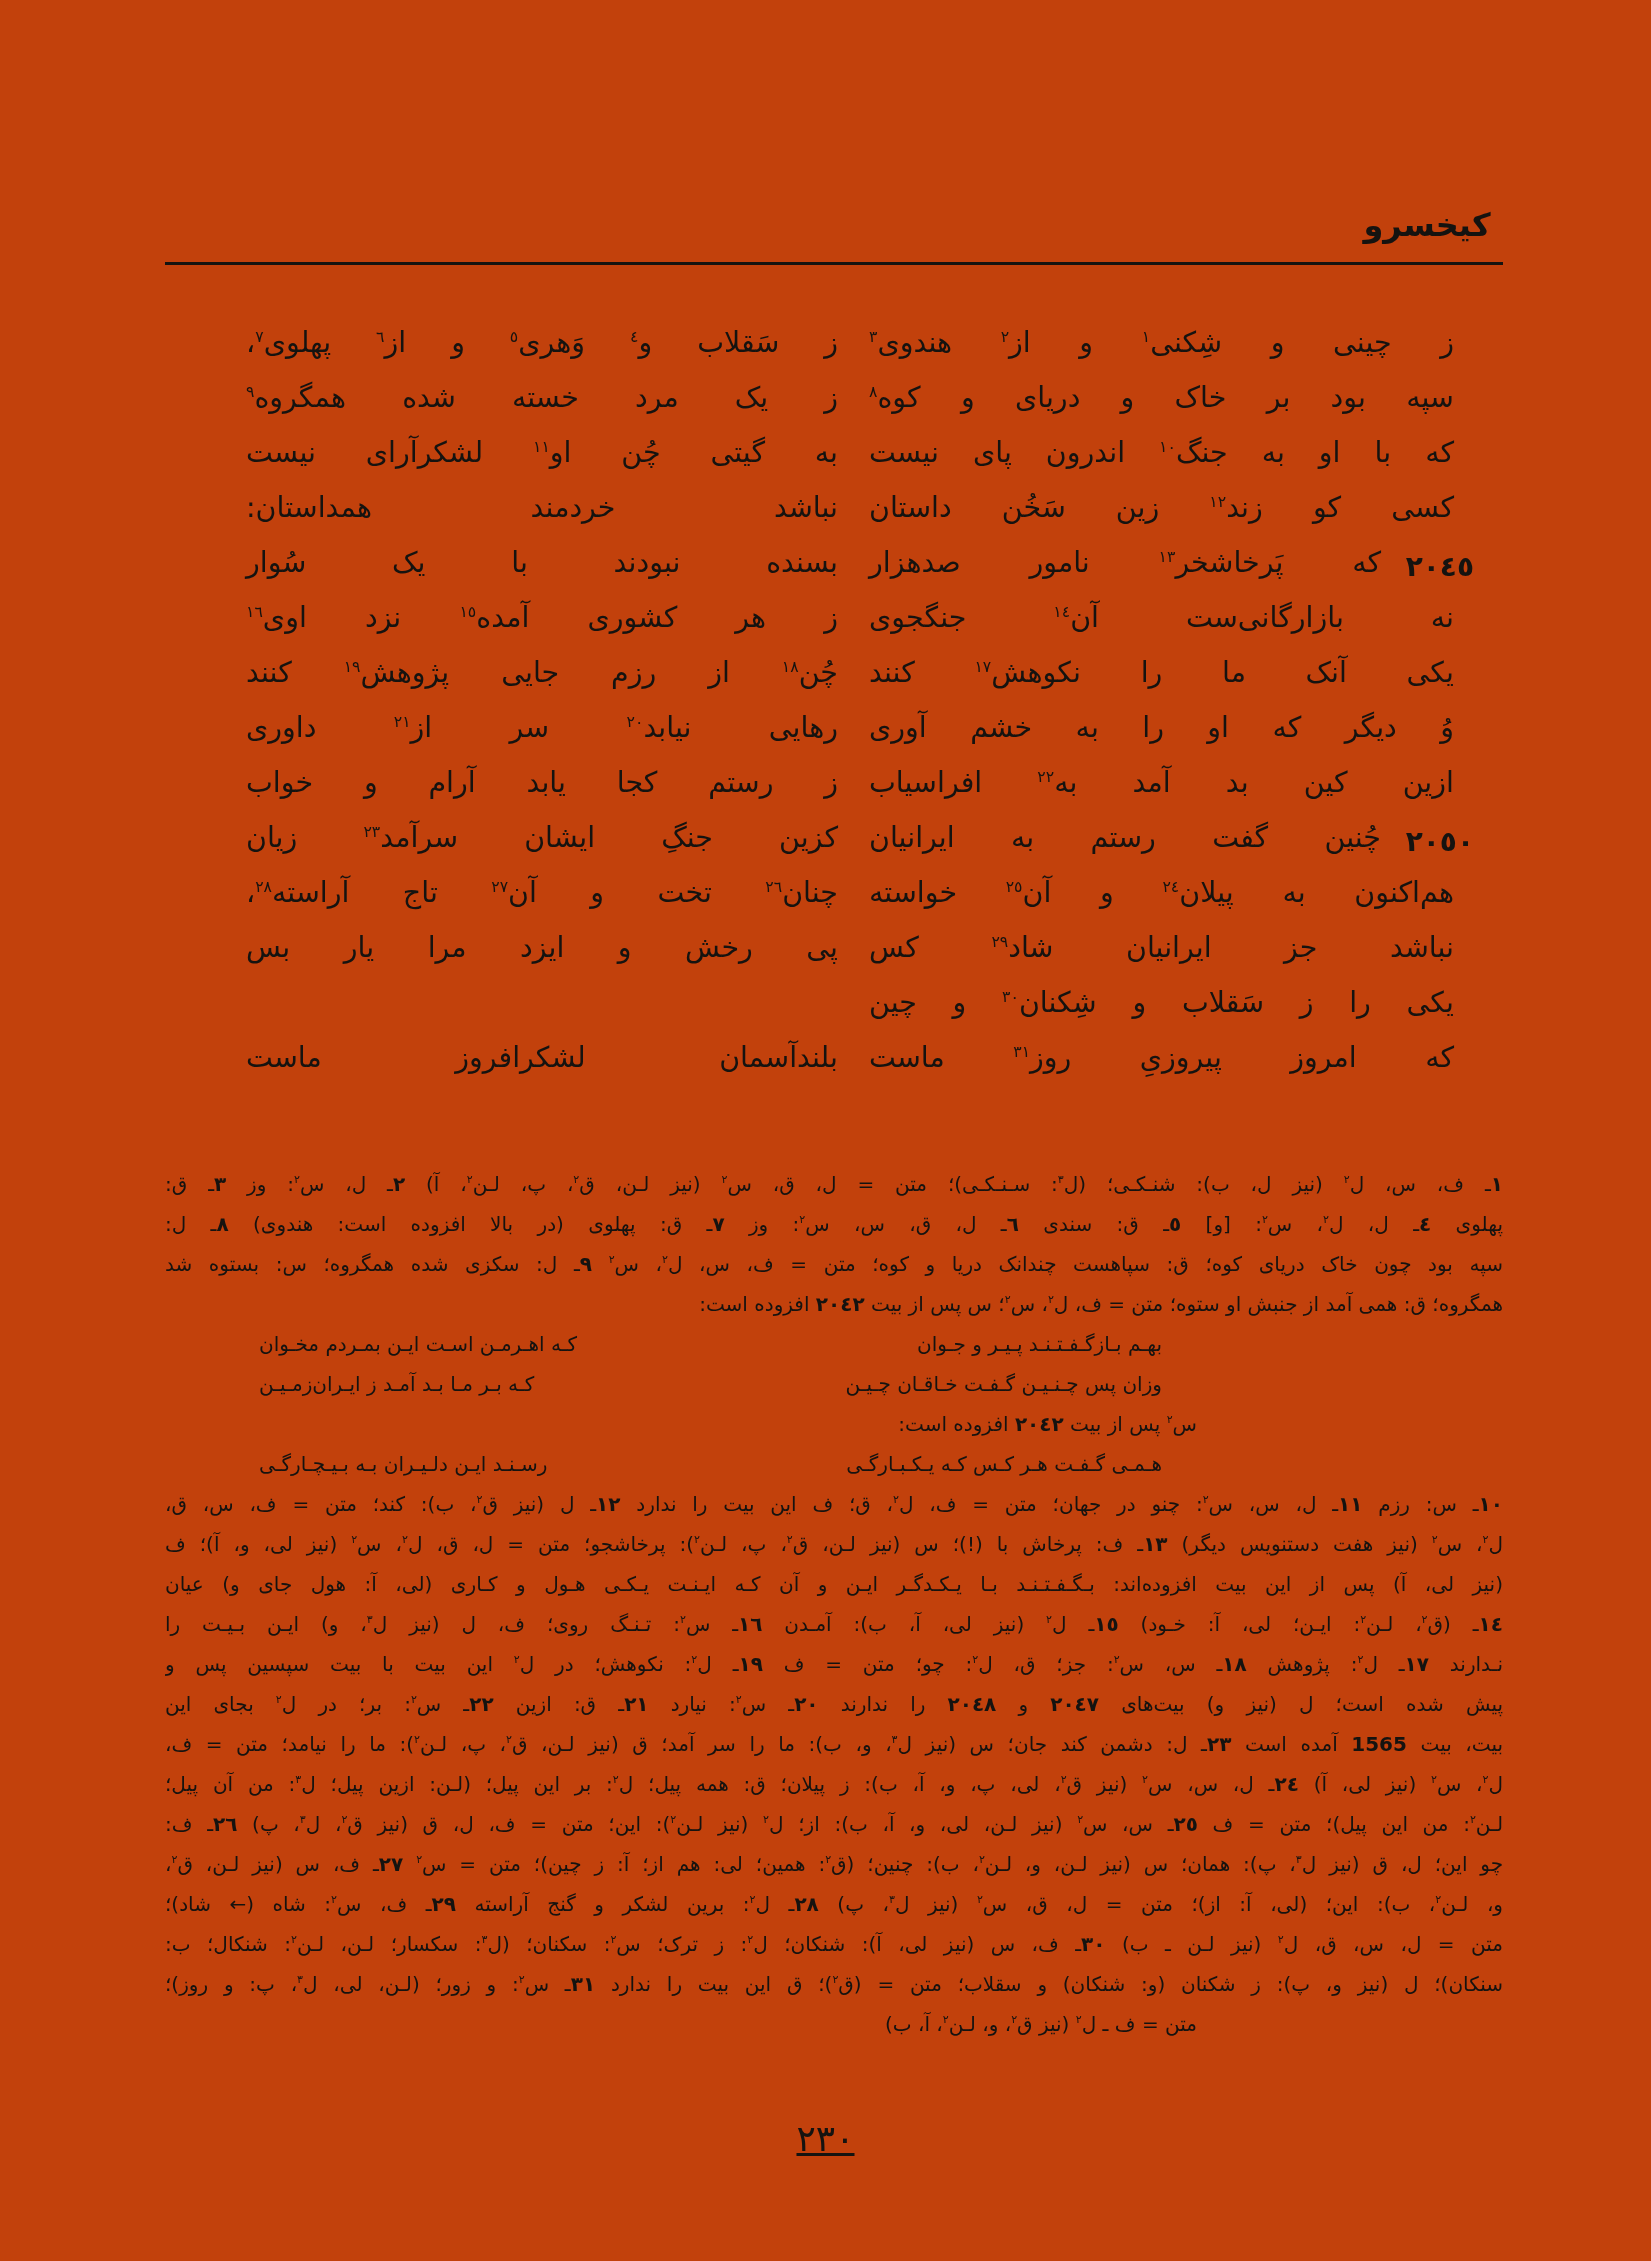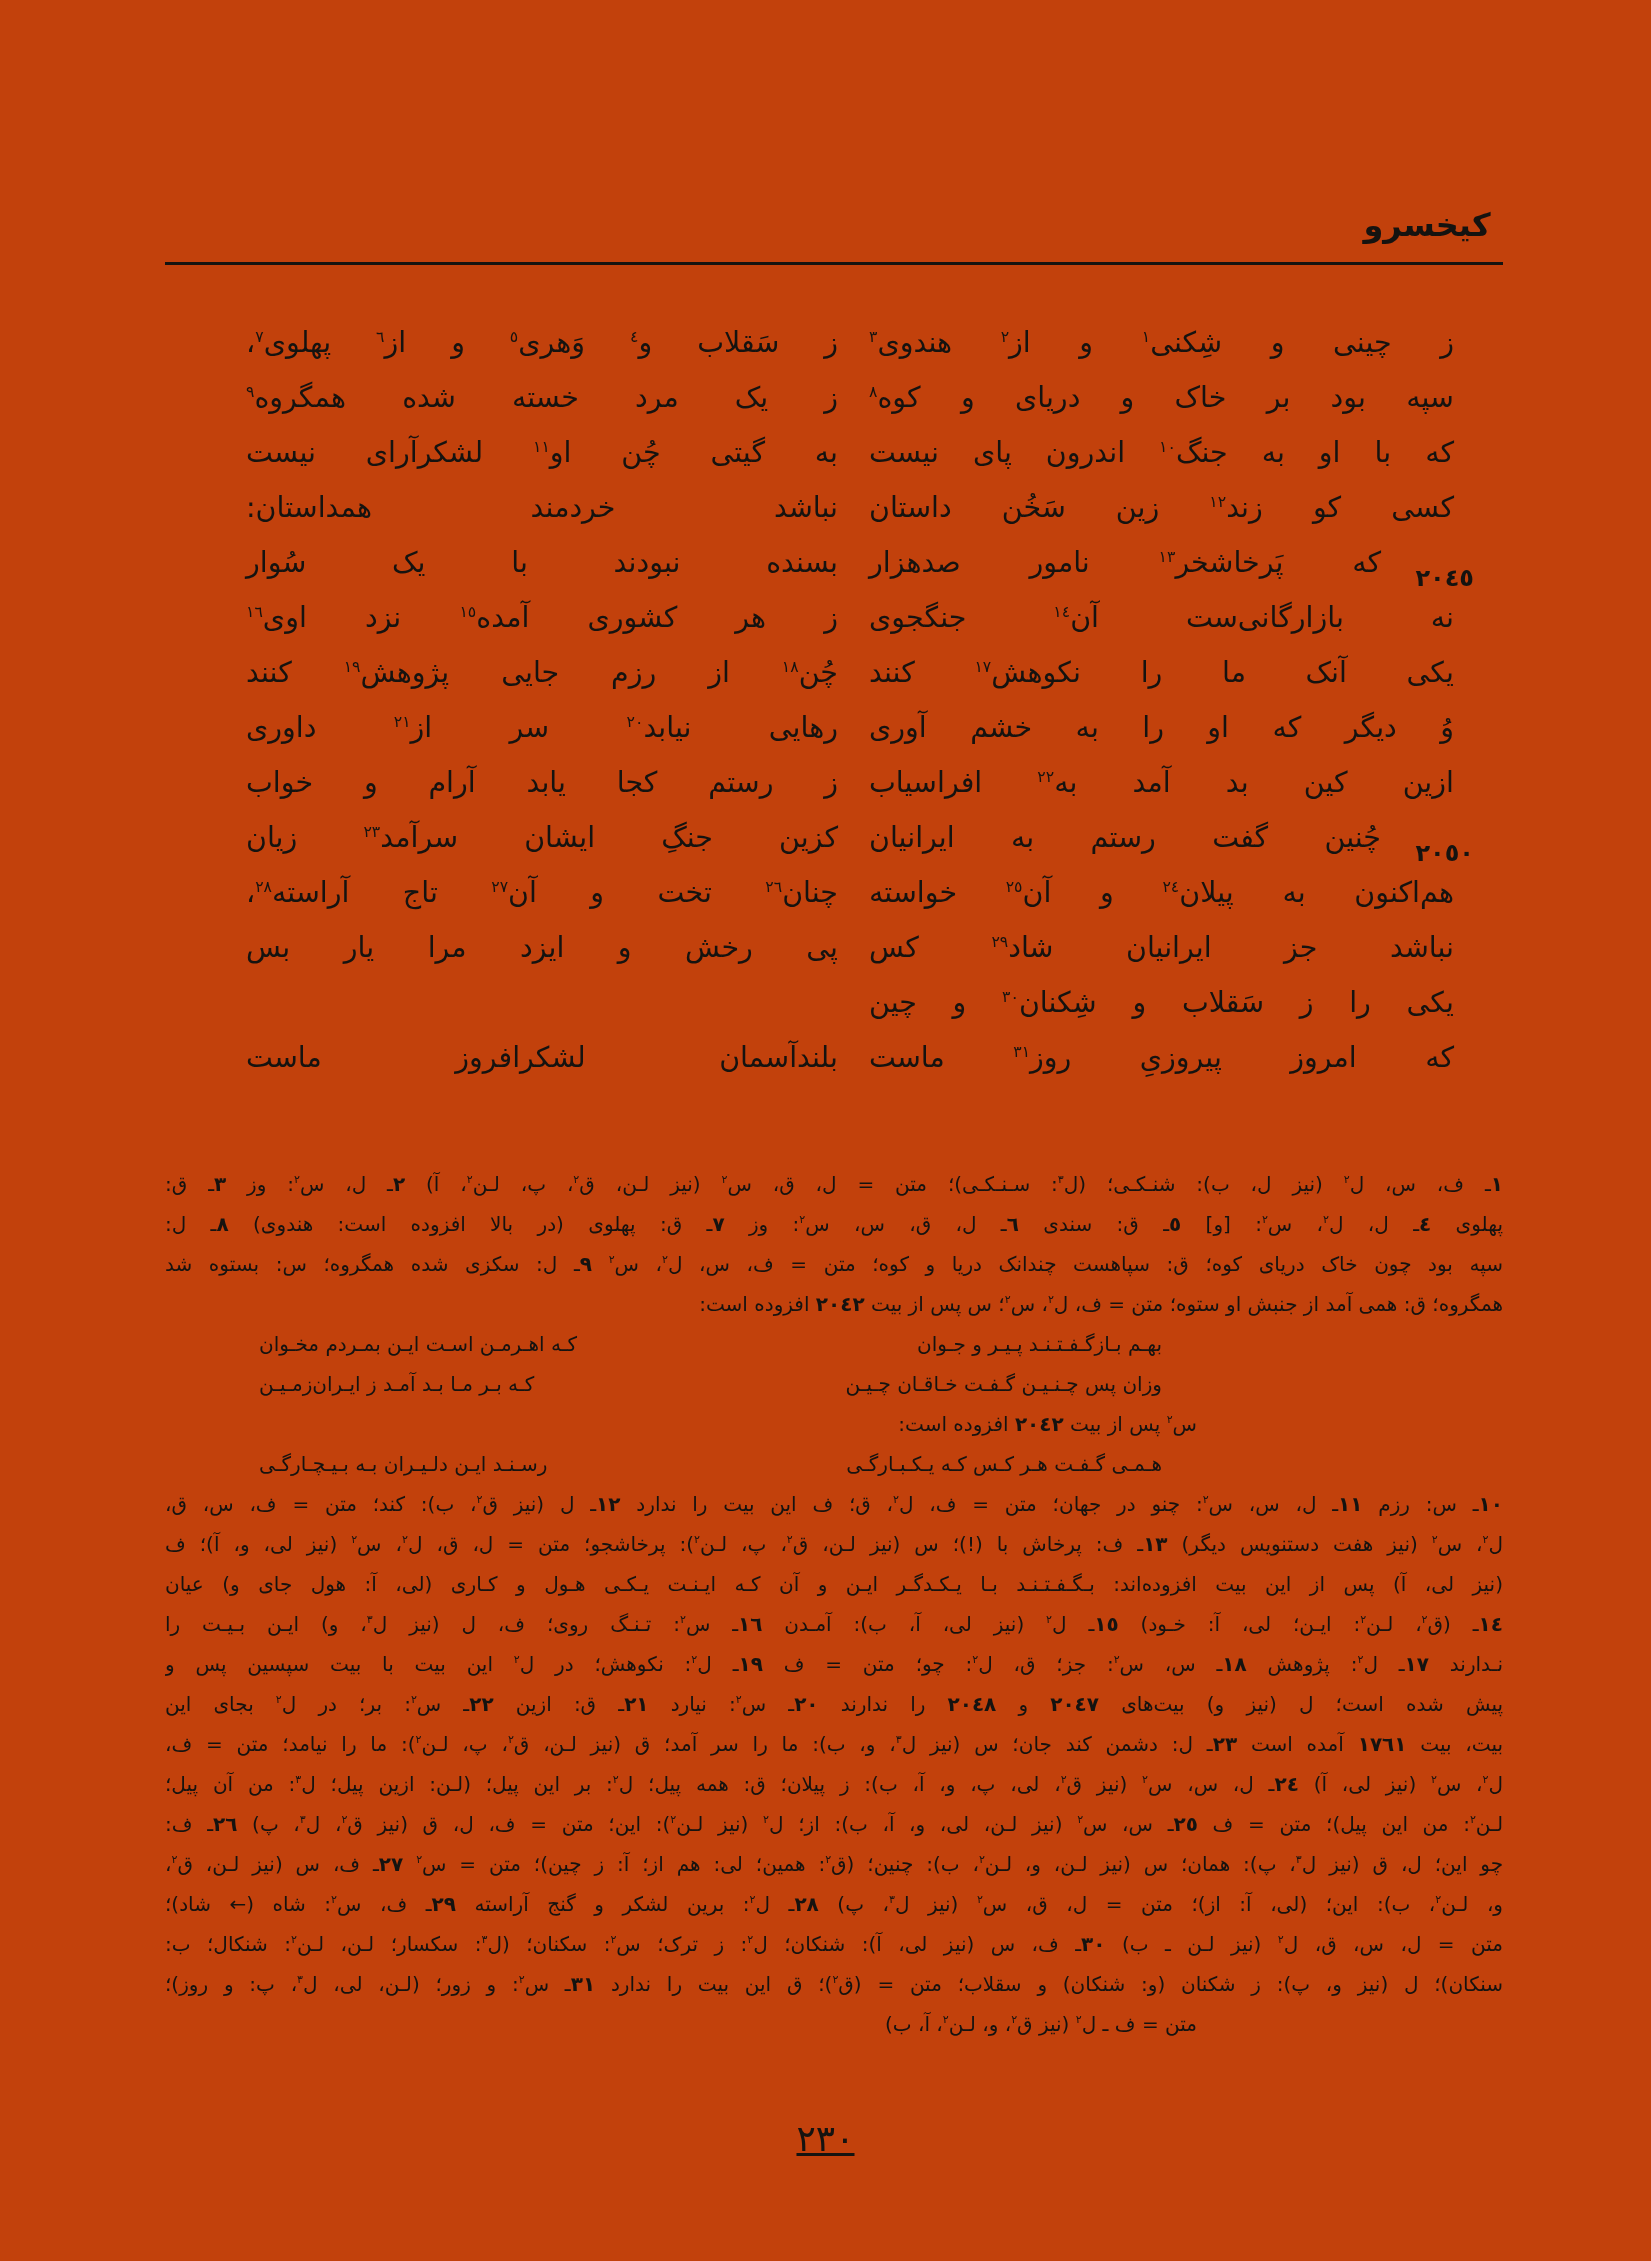--- a/index.html
+++ b/index.html
@@ -11,21 +11,21 @@
   .runhead .title{padding-right:12.5px;}
   .rule{position:absolute;top:262px;right:148px;left:165px;border-top:3.5px solid #151310;}
   
   .verses{position:absolute;top:315px;right:148px;left:165px;}
   .vrow{position:relative;display:flex;align-items:baseline;height:55px;line-height:55px;
         font-size:28.5px;padding-right:49px;}
   .hemi{display:inline-block;text-align:justify;text-align-last:justify;white-space:nowrap;}
   .hemi.r{width:585px;}
   .hemi.l{width:592px;margin-right:31px;}
   .vrow.numbered .hemi.r{width:512px;margin-right:73px;}
-  .vnum{position:absolute;right:29px;top:16px;font-size:24px;font-weight:bold;line-height:55px;}
+  .vnum{position:absolute;right:29px;top:4px;font-size:28px;font-weight:bold;line-height:55px;}
   sup{font-size:0.55em;vertical-align:super;line-height:0;}
   
   .apparatus{position:absolute;top:1164px;right:148px;left:165px;font-size:20px;line-height:40px;}
   .apline{height:40px;white-space:nowrap;}
   .apline.fill{text-align:justify;text-align-last:justify;white-space:normal;overflow:hidden;}
   .apline.endline{text-align:right;}
   .apline.indent{text-align:right;padding-right:306px;}
   .apv{display:flex;justify-content:space-between;padding-right:341px;padding-left:94px;height:40px;}
   .apparatus b{font-weight:bold;}
   
@@ -118,21 +118,21 @@
     <div class="apv">
         <span class="apar">هـمـی گـفـت هـر کـس کـه یـکـبـارگـی</span>
         <span class="apar">رسـنـد ایـن دلـیـران بـه بـیـچـارگـی</span>
       </div>
     <div class="apline fill apar"><b>۱۰</b>ـ س: رزم <b>۱۱</b>ـ ل، س، س<sup>۲</sup>: چنو در جهان؛ متن = ف، ل<sup>۲</sup>، ق؛ ف این بیت را ندارد <b>۱۲</b>ـ ل (نیز ق<sup>۲</sup>، ب): کند؛ متن = ف، س، ق،</div>
     <div class="apline fill apar">ل<sup>۲</sup>، س<sup>۲</sup> (نیز هفت دستنویس دیگر) <b>۱۳</b>ـ ف: پرخاش با (!)؛ س (نیز لـن، ق<sup>۲</sup>، پ، لـن<sup>۲</sup>): پرخاشجو؛ متن = ل، ق، ل<sup>۲</sup>، س<sup>۲</sup> (نیز لی، و، آ)؛ ف</div>
     <div class="apline fill apar">(نیز لی، آ) پس از این بیت افزوده‌اند: بـگـفـتـنـد بـا یـکـدگـر ایـن و آن کـه ایـنـت یـکـی هـول و کـاری (لی، آ: هول جای و) عیان</div>
     <div class="apline fill apar"><b>۱٤</b>ـ (ق<sup>۲</sup>، لـن<sup>۲</sup>: ایـن؛ لی، آ: خـود) <b>۱٥</b>ـ ل<sup>۲</sup> (نیز لی، آ، ب): آمـدن <b>۱٦</b>ـ س<sup>۲</sup>: تـنـگ روی؛ ف، ل (نیز ل<sup>۳</sup>، و) ایـن بـیـت را</div>
     <div class="apline fill apar">نـدارند <b>۱۷</b>ـ ل<sup>۲</sup>: پژوهش <b>۱۸</b>ـ س، س<sup>۲</sup>: جز؛ ق، ل<sup>۲</sup>: چو؛ متن = ف <b>۱۹</b>ـ ل<sup>۲</sup>: نکوهش؛ در ل<sup>۲</sup> این بیت با بیت سپسین پس و</div>
     <div class="apline fill apar">پیش شده است؛ ل (نیز و) بیت‌های <b>۲۰٤۷</b> و <b>۲۰٤۸</b> را ندارند <b>۲۰</b>ـ س<sup>۲</sup>: نیارد <b>۲۱</b>ـ ق: ازین <b>۲۲</b>ـ س<sup>۲</sup>: بر؛ در ل<sup>۲</sup> بجای این</div>
-    <div class="apline fill apar">بیت، بیت <b>۱۷٦۱</b> آمده است <b>۲۳</b>ـ ل: دشمن کند جان؛ س (نیز ل<sup>۳</sup>، و، ب): ما را سر آمد؛ ق (نیز لـن، ق<sup>۲</sup>، پ، لـن<sup>۲</sup>): ما را نیامد؛ متن = ف،</div>
+    <div class="apline fill apar">بیت، بیت <b>1565</b> آمده است <b>۲۳</b>ـ ل: دشمن کند جان؛ س (نیز ل<sup>۳</sup>، و، ب): ما را سر آمد؛ ق (نیز لـن، ق<sup>۲</sup>، پ، لـن<sup>۲</sup>): ما را نیامد؛ متن = ف،</div>
     <div class="apline fill apar">ل<sup>۲</sup>، س<sup>۲</sup> (نیز لی، آ) <b>۲٤</b>ـ ل، س، س<sup>۲</sup> (نیز ق<sup>۲</sup>، لی، پ، و، آ، ب): ز پیلان؛ ق: همه پیل؛ ل<sup>۲</sup>: بر این پیل؛ (لـن: ازین پیل؛ ل<sup>۳</sup>: من آن پیل؛</div>
     <div class="apline fill apar">لـن<sup>۲</sup>: من این پیل)؛ متن = ف <b>۲٥</b>ـ س، س<sup>۲</sup> (نیز لـن، لی، و، آ، ب): از؛ ل<sup>۲</sup> (نیز لـن<sup>۲</sup>): این؛ متن = ف، ل، ق (نیز ق<sup>۲</sup>، ل<sup>۳</sup>، پ) <b>۲٦</b>ـ ف:</div>
     <div class="apline fill apar">چو این؛ ل، ق (نیز ل<sup>۳</sup>، پ): همان؛ س (نیز لـن، و، لـن<sup>۲</sup>، ب): چنین؛ (ق<sup>۲</sup>: همین؛ لی: هم از؛ آ: ز چین)؛ متن = س<sup>۲</sup> <b>۲۷</b>ـ ف، س (نیز لـن، ق<sup>۲</sup>،</div>
     <div class="apline fill apar">و، لـن<sup>۲</sup>، ب): این؛ (لی، آ: از)؛ متن = ل، ق، س<sup>۲</sup> (نیز ل<sup>۳</sup>، پ) <b>۲۸</b>ـ ل<sup>۲</sup>: برین لشکر و گنج آراسته <b>۲۹</b>ـ ف، س<sup>۲</sup>: شاه (← شاد)؛</div>
     <div class="apline fill apar">متن = ل، س، ق، ل<sup>۲</sup> (نیز لـن ـ ب) <b>۳۰</b>ـ ف، س (نیز لی، آ): شنکان؛ ل<sup>۲</sup>: ز ترک؛ س<sup>۲</sup>: سکنان؛ (ل<sup>۳</sup>: سکسار؛ لـن، لـن<sup>۲</sup>: شنکال؛ ب:</div>
     <div class="apline fill apar">سنکان)؛ ل (نیز و، پ): ز شکنان (و: شنکان) و سقلاب؛ متن = (ق<sup>۲</sup>)؛ ق این بیت را ندارد <b>۳۱</b>ـ س<sup>۲</sup>: و زور؛ (لـن، لی، ل<sup>۳</sup>، پ: و روز)؛</div>
     <div class="apline indent apar">متن = ف ـ ل<sup>۲</sup> (نیز ق<sup>۲</sup>، و، لـن<sup>۲</sup>، آ، ب)</div>
   </div>
 
   <div class="folio">۲۳۰</div>

